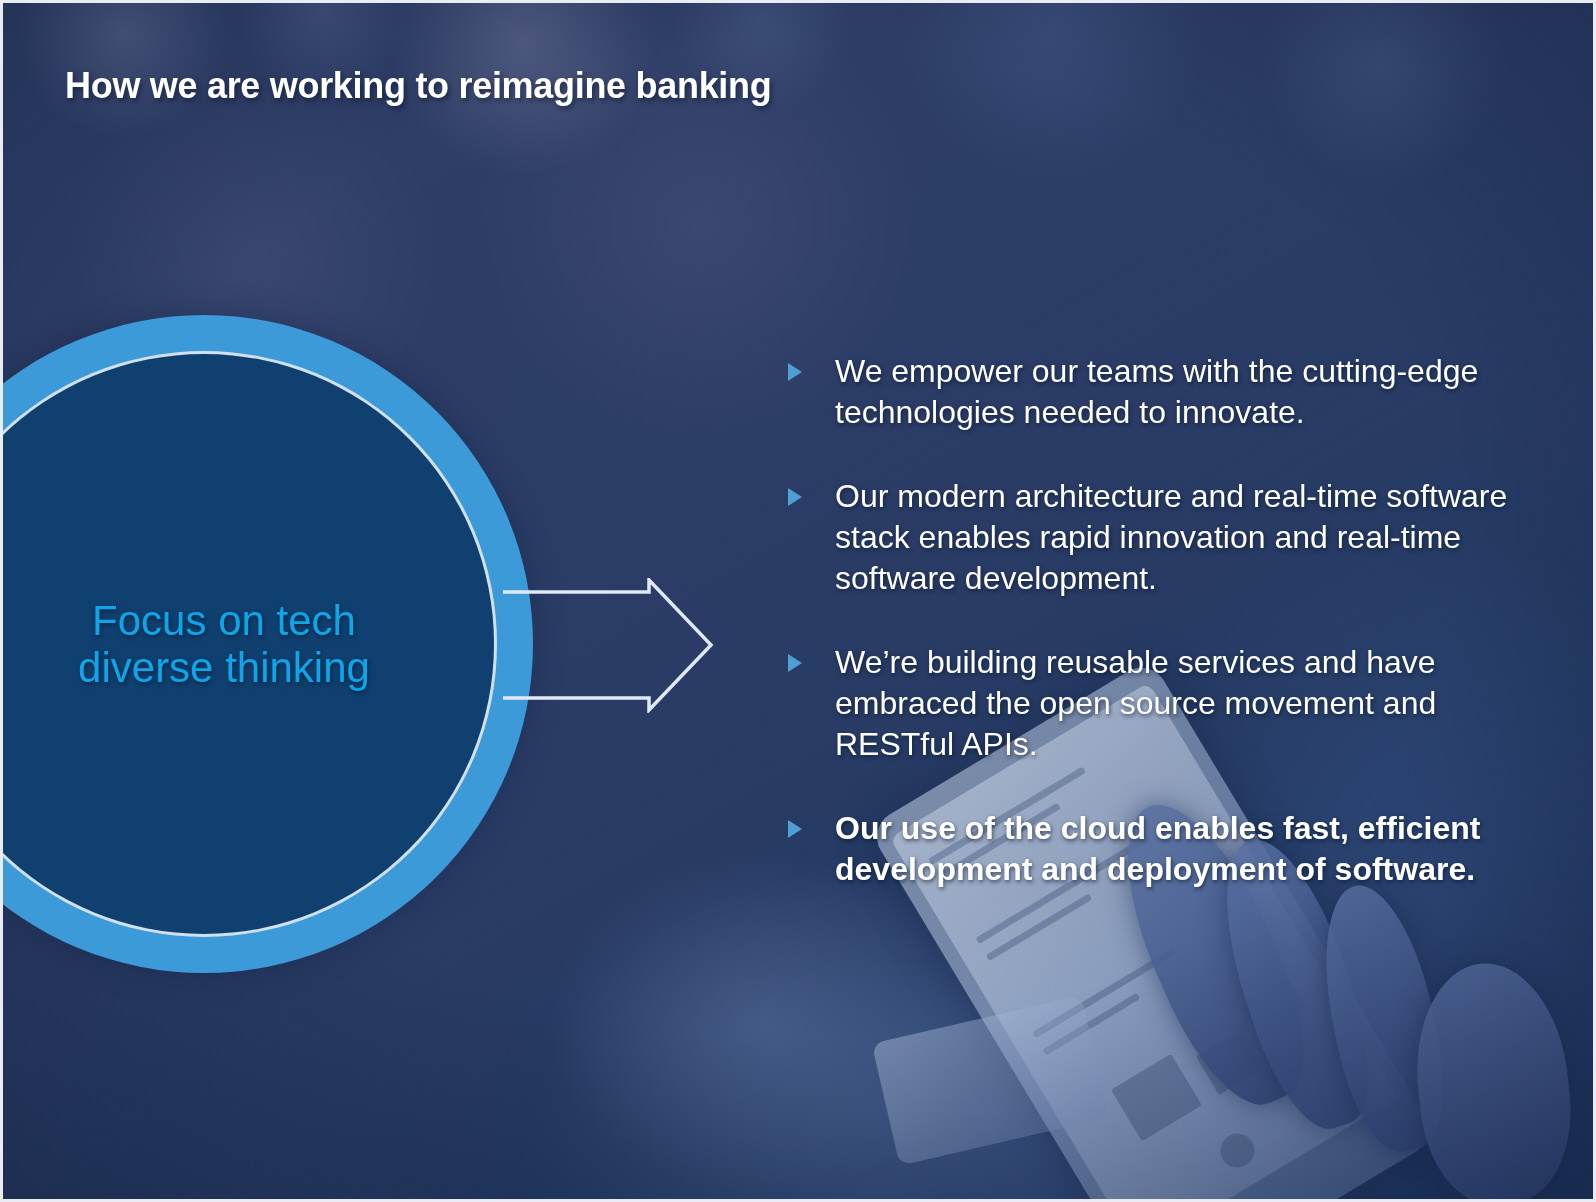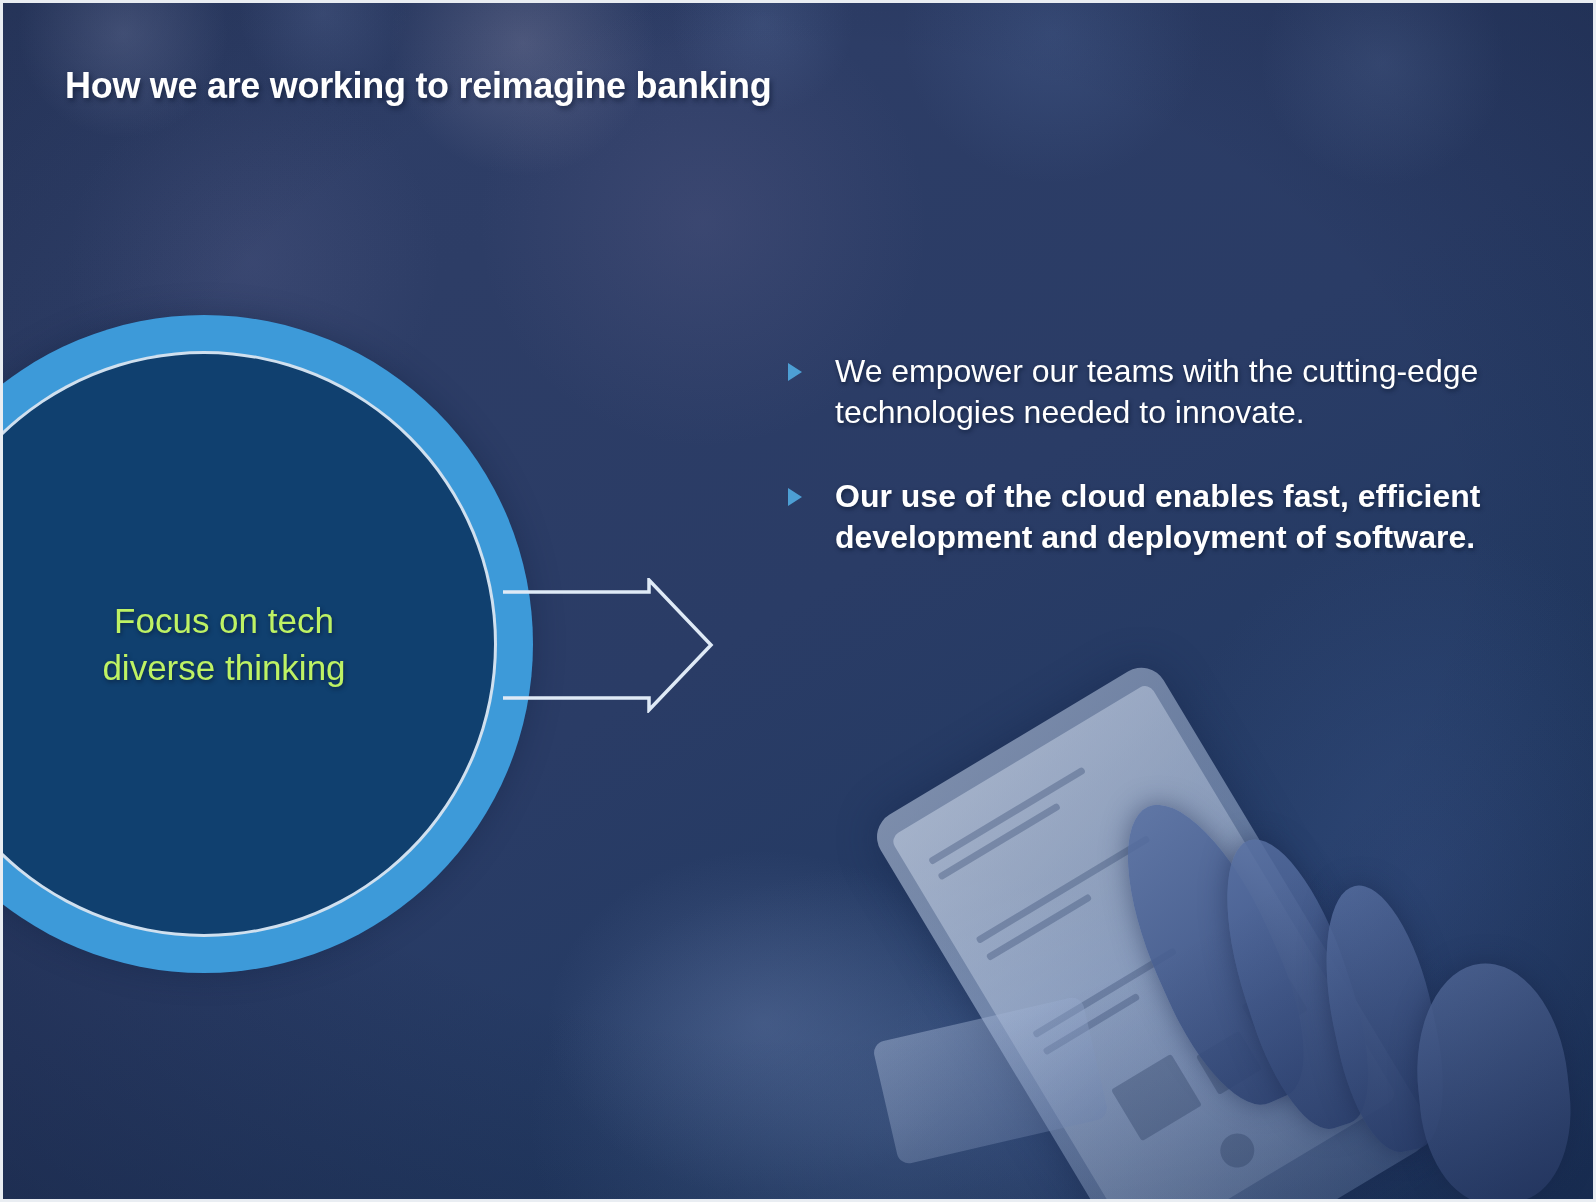--- a/index.html
+++ b/index.html
@@ -139,22 +139,22 @@
     background: #10406f;
     border: 3px solid rgba(225,238,250,0.92);
     box-sizing: border-box;
     display: flex;
     align-items: center;
     justify-content: center;
   }
   .circle-text {
     width: 420px;
     text-align: center;
-    color: #bef264;
-    font-size: 35px;
+    color: #0ea5e9;
+    font-size: 42px;
     line-height: 47px;
     text-shadow: 1px 2px 4px rgba(8,20,45,0.6);
     margin-left: 40px;
   }
 
   
   .arrow {
     position: absolute;
     left: 498px;
     top: 575px;
@@ -245,21 +245,37 @@
 
     <div class="bullet-row">
       <div class="bullet-marker">
         <svg width="16" height="20" viewBox="0 0 16 20" xmlns="http://www.w3.org/2000/svg">
           <path d="M1 1 L15 10 L1 19 Z" fill="#4d9fd4"></path>
         </svg>
       </div>
       <div class="bullet-text">We empower our teams with the cutting-edge technologies needed to innovate.</div>
     </div>
 
-
+    <div class="bullet-row">
+      <div class="bullet-marker">
+        <svg width="16" height="20" viewBox="0 0 16 20" xmlns="http://www.w3.org/2000/svg">
+          <path d="M1 1 L15 10 L1 19 Z" fill="#4d9fd4"></path>
+        </svg>
+      </div>
+      <div class="bullet-text">Our modern architecture and real-time software stack enables rapid innovation and real-time software development.</div>
+    </div>
+
+    <div class="bullet-row">
+      <div class="bullet-marker">
+        <svg width="16" height="20" viewBox="0 0 16 20" xmlns="http://www.w3.org/2000/svg">
+          <path d="M1 1 L15 10 L1 19 Z" fill="#4d9fd4"></path>
+        </svg>
+      </div>
+      <div class="bullet-text">We’re building reusable services and have embraced the open source movement and RESTful APIs.</div>
+    </div>
 
     <div class="bullet-row">
       <div class="bullet-marker">
         <svg width="16" height="20" viewBox="0 0 16 20" xmlns="http://www.w3.org/2000/svg">
           <path d="M1 1 L15 10 L1 19 Z" fill="#4d9fd4"></path>
         </svg>
       </div>
       <div class="bullet-text">Our use of the cloud enables fast, efficient development and deployment of software.</div>
     </div>
 

